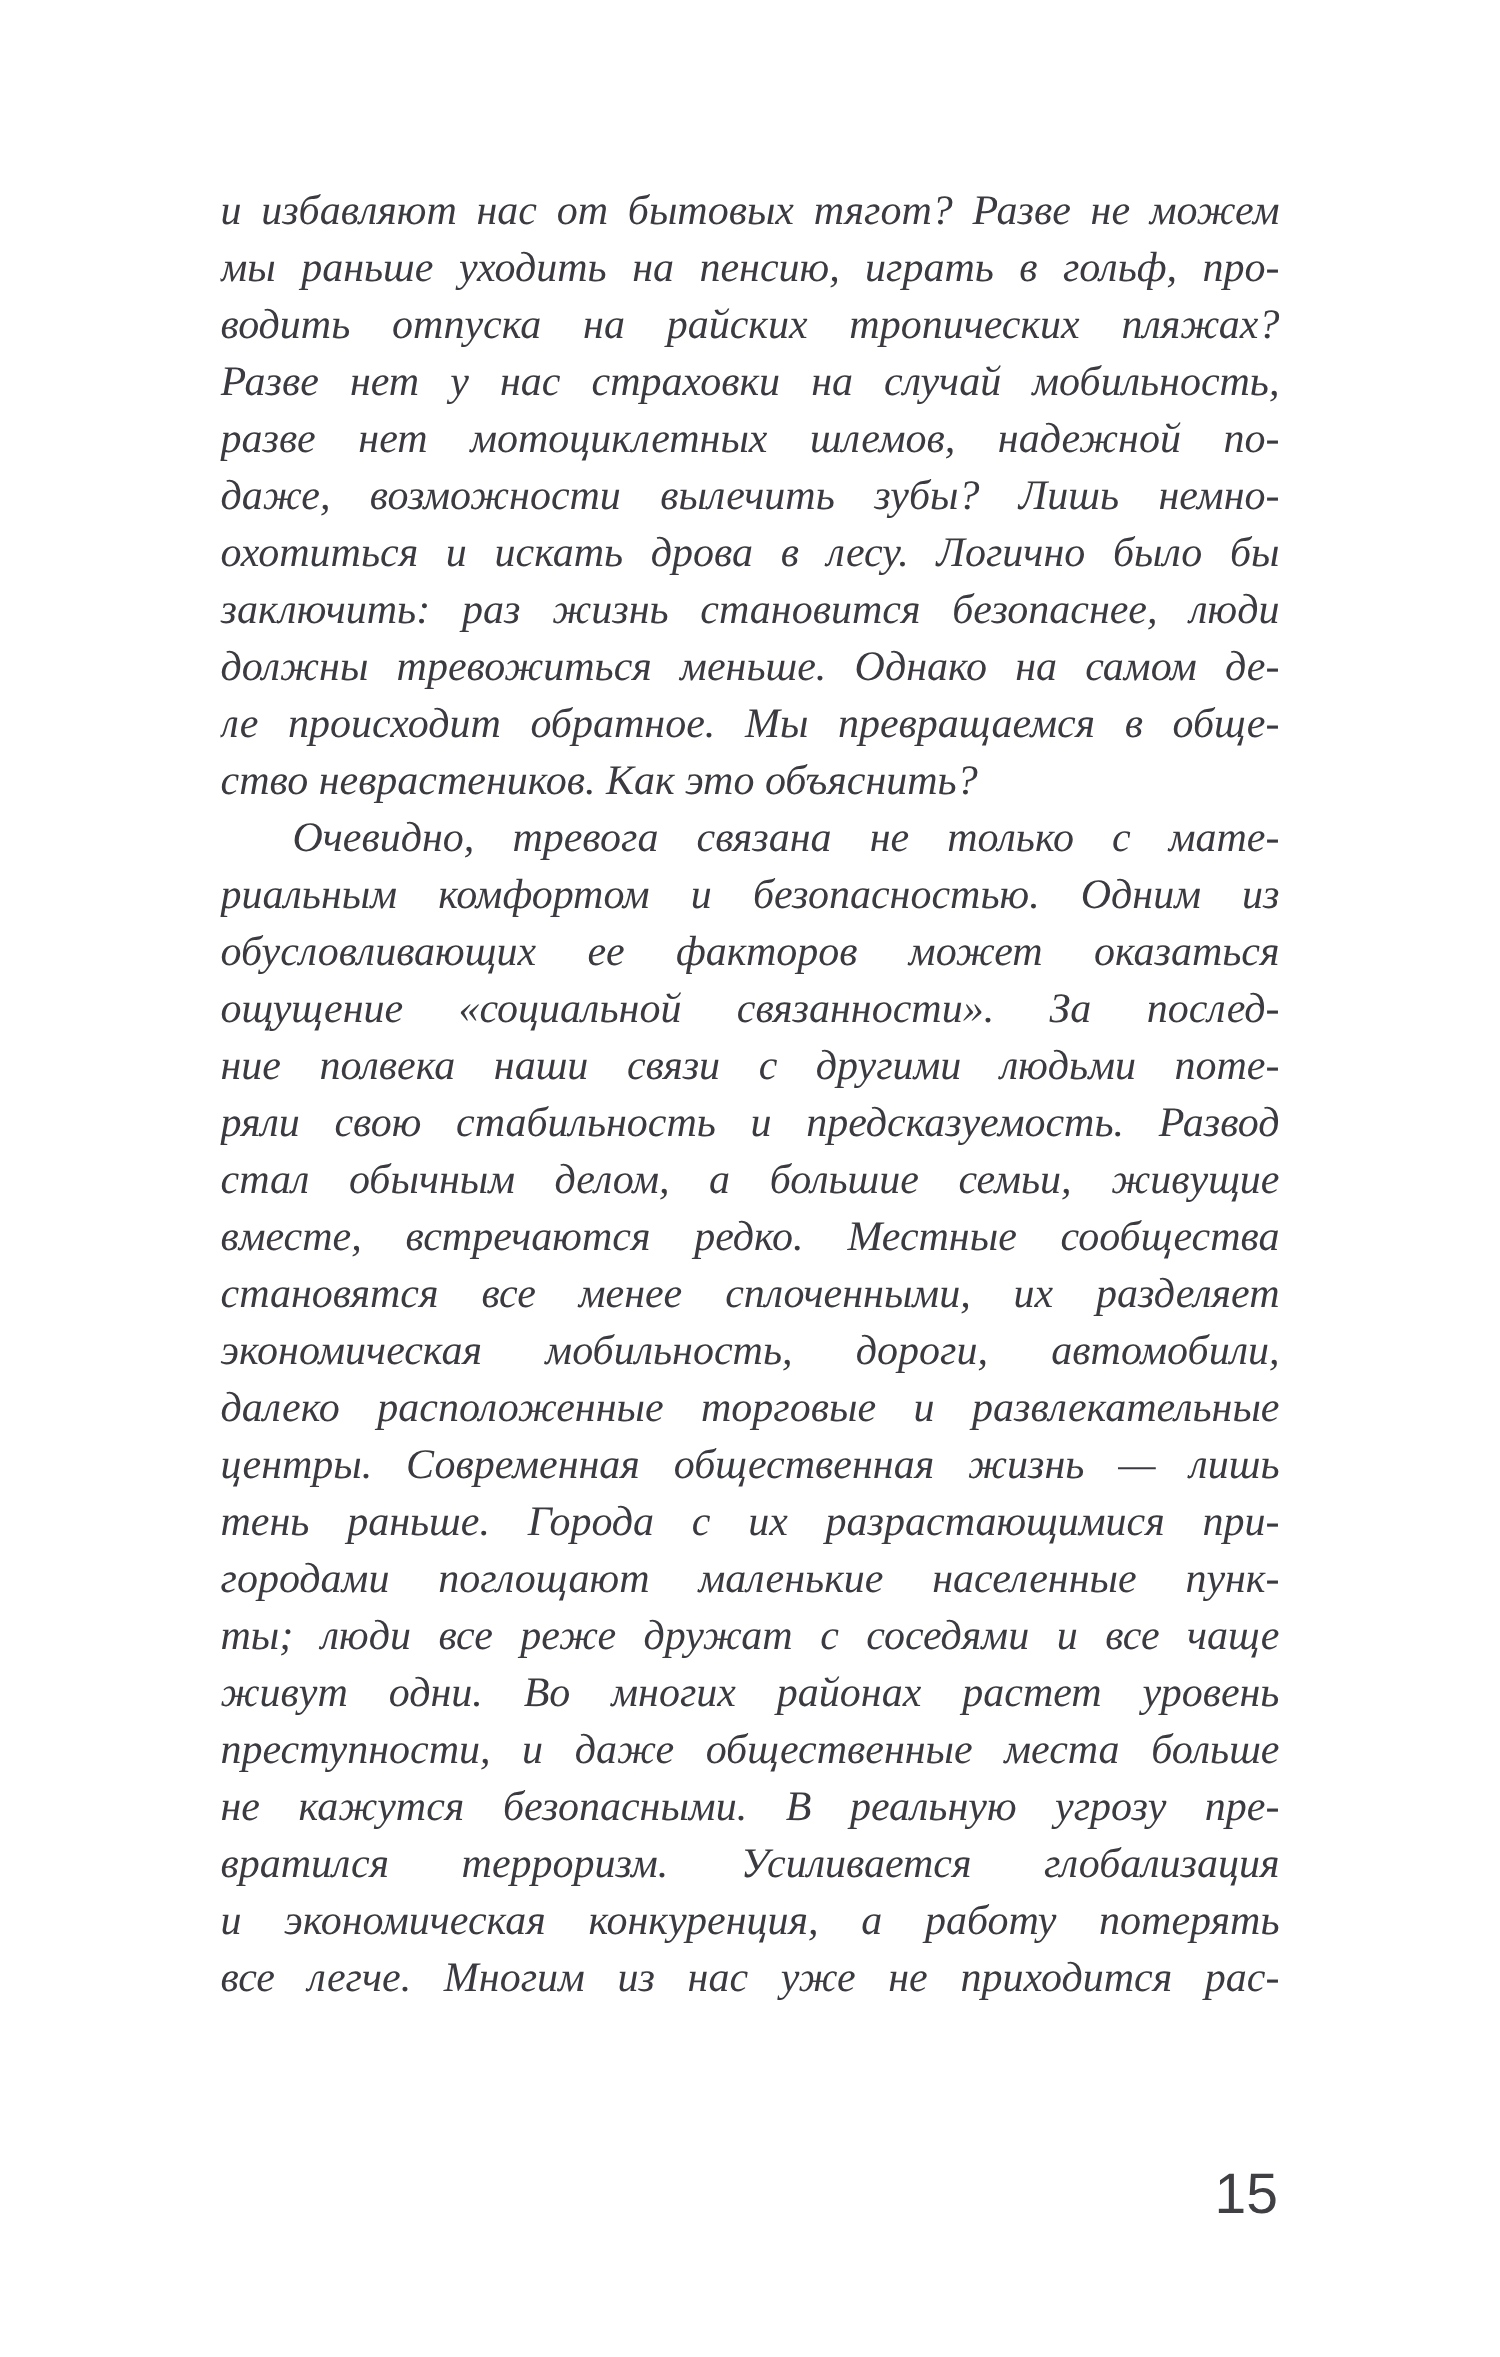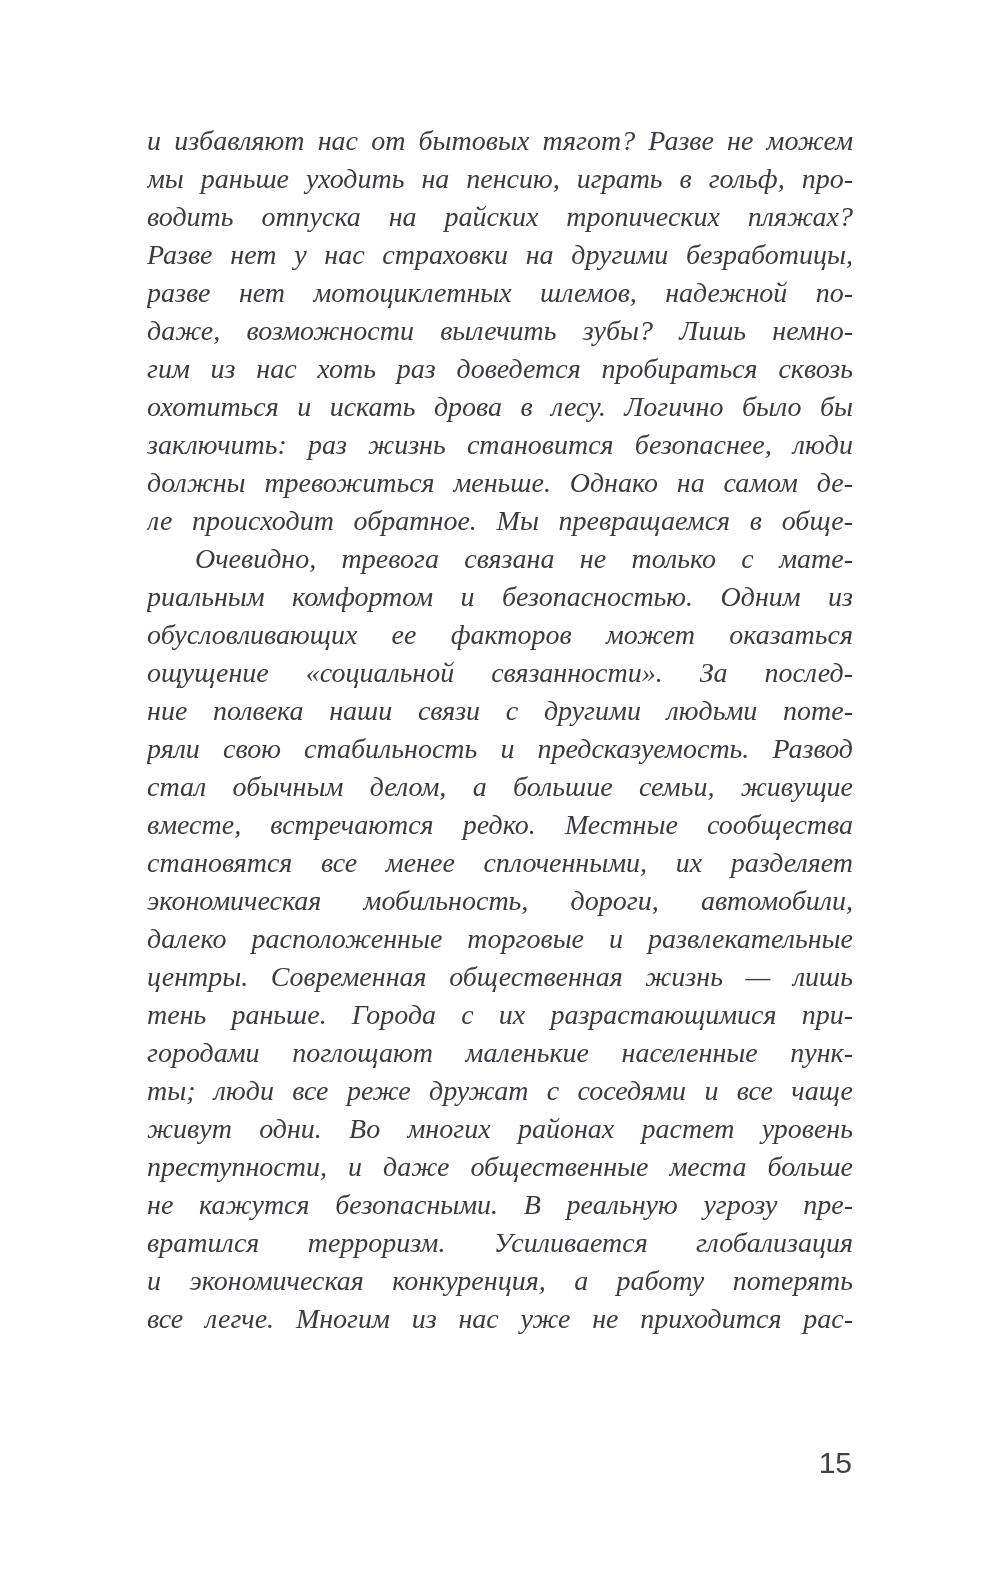--- a/index.html
+++ b/index.html
@@ -33,42 +33,42 @@
     height:38px;
     overflow:hidden;
   }
   .line.indent{text-indent:48px;}
   .line.para-end{text-align-last:left;}
   .page-number{
     position:absolute;
     top:1447px;
     right:148px;
     font-family:"Liberation Sans","DejaVu Sans",sans-serif;
-    font-size:30px;
+    font-size:38px;
     line-height:32px;
     color:var(--folio-color);
   }
 </style>
 </head>
 <body>
 
 <div class="page">
   <div class="text-column">
       <div class="paragraph">
         <div class="line">и избавляют нас от бытовых тягот? Разве не можем</div>
         <div class="line">мы раньше уходить на пенсию, играть в гольф, про-</div>
         <div class="line">водить отпуска на райских тропических пляжах?</div>
-        <div class="line">Разве нет у нас страховки на другими безработицы,</div>
+        <div class="line">Разве нет у нас страховки на случай мобильность,</div>
         <div class="line">разве нет мотоциклетных шлемов, надежной по-</div>
         <div class="line">даже, возможности вылечить зубы? Лишь немно-</div>
-        <div class="line">гим из нас хоть раз доведется пробираться сквозь</div>
         <div class="line">охотиться и искать дрова в лесу. Логично было бы</div>
         <div class="line">заключить: раз жизнь становится безопаснее, люди</div>
         <div class="line">должны тревожиться меньше. Однако на самом де-</div>
         <div class="line">ле происходит обратное. Мы превращаемся в обще-</div>
+        <div class="line para-end">ство неврастеников. Как это объяснить?</div>
       </div>
       <div class="paragraph">
         <div class="line indent">Очевидно, тревога связана не только с мате-</div>
         <div class="line">риальным комфортом и безопасностью. Одним из</div>
         <div class="line">обусловливающих ее факторов может оказаться</div>
         <div class="line">ощущение «социальной связанности». За послед-</div>
         <div class="line">ние полвека наши связи с другими людьми поте-</div>
         <div class="line">ряли свою стабильность и предсказуемость. Развод</div>
         <div class="line">стал обычным делом, а большие семьи, живущие</div>
         <div class="line">вместе, встречаются редко. Местные сообщества</div>

